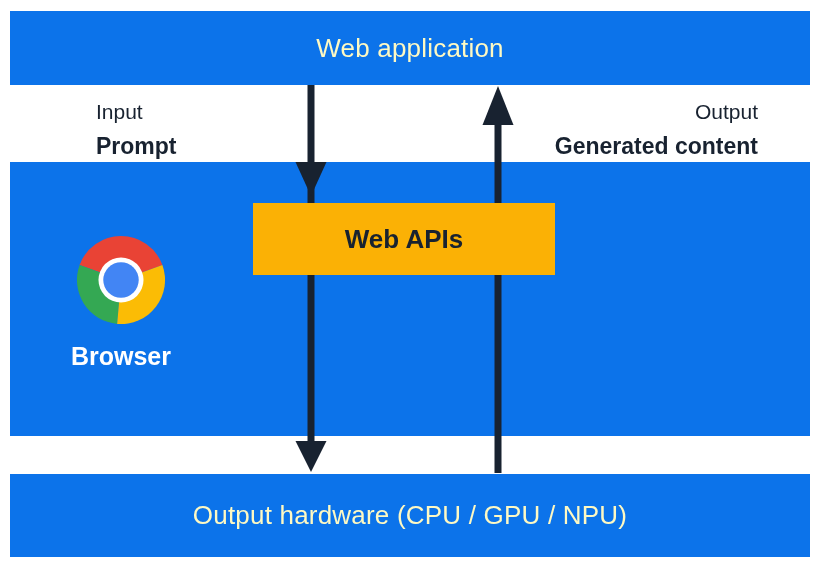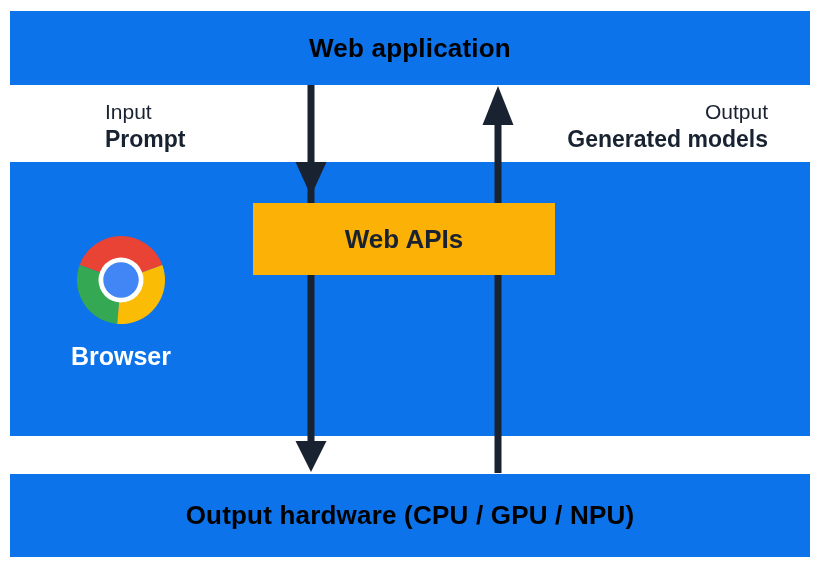--- a/index.html
+++ b/index.html
@@ -23,44 +23,45 @@
     background: var(--layer-blue, #0C73EA);
     display: flex;
     align-items: center;
     justify-content: center;
     z-index: 1;
   }
   .layer-top    { top: 11px;  height: 74px; }
   .layer-mid    { top: 162px; height: 274px; }
   .layer-bottom { top: 474px; height: 83px; }
   .layer-label {
-    color: #000000;
+    color: #fef9c3;
     font-size: 26px;
-    font-weight: bold;
+    font-weight: normal;
     letter-spacing: 0.2px;
   }
 
   
   .flow-caption {
     position: absolute;
     top: 99px;
     z-index: 1;
     line-height: 26px;
   }
   .flow-caption .caption {
     font-size: 21px;
     font-weight: normal;
   }
   .flow-caption .caption-label {
     font-size: 23px;
     font-weight: bold;
     line-height: 28px;
+    margin-top: 7px;
   }
-  .input-caption  { left: 105px; text-align: left; }
-  .output-caption { right: 52px; text-align: right; }
+  .input-caption  { left: 96px; text-align: left; }
+  .output-caption { right: 62px; text-align: right; }
 
   
   .browser-badge {
     position: absolute;
     left: 41px;
     top: 234px;
     width: 160px;
     z-index: 1;
     text-align: center;
   }
@@ -122,21 +123,21 @@
     <span class="layer-label">Web application</span>
   </div>
 
   <div class="flow-caption input-caption">
     <div class="caption">Input</div>
     <div class="caption-label">Prompt</div>
   </div>
 
   <div class="flow-caption output-caption">
     <div class="caption">Output</div>
-    <div class="caption-label">Generated models</div>
+    <div class="caption-label">Generated content</div>
   </div>
 
   <div class="layer layer-mid"></div>
 
   <div class="browser-badge">
     <svg class="chrome-logo" viewBox="0 0 96 96" xmlns="http://www.w3.org/2000/svg" aria-hidden="true">
       <path d="M48,48 L91.2,32.3 A46,46 0 0 0 4.8,32.3 Z" fill="#E94335"></path>
       <path d="M48,48 L4.8,32.3 A46,46 0 0 0 44.0,93.8 Z" fill="#34A853"></path>
       <path d="M48,48 L44.0,93.8 A46,46 0 0 0 91.2,32.3 Z" fill="#FBBC05"></path>
       <circle cx="48" cy="48" r="23.5" fill="#FFFFFF"></circle>

